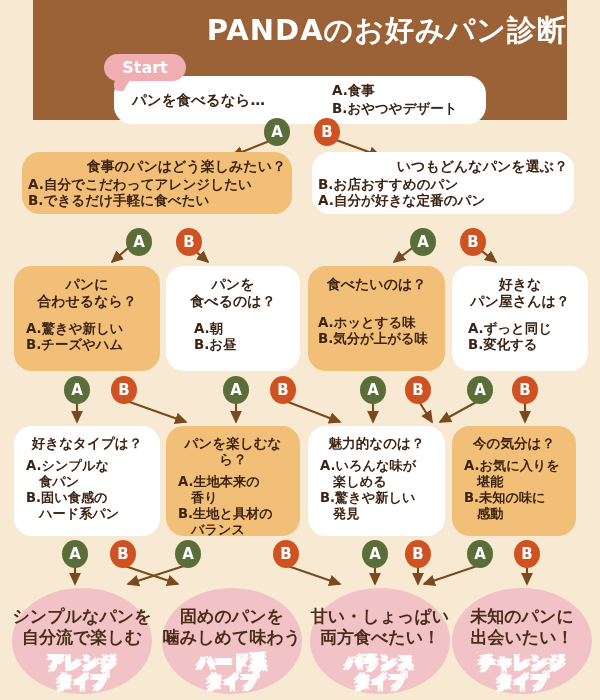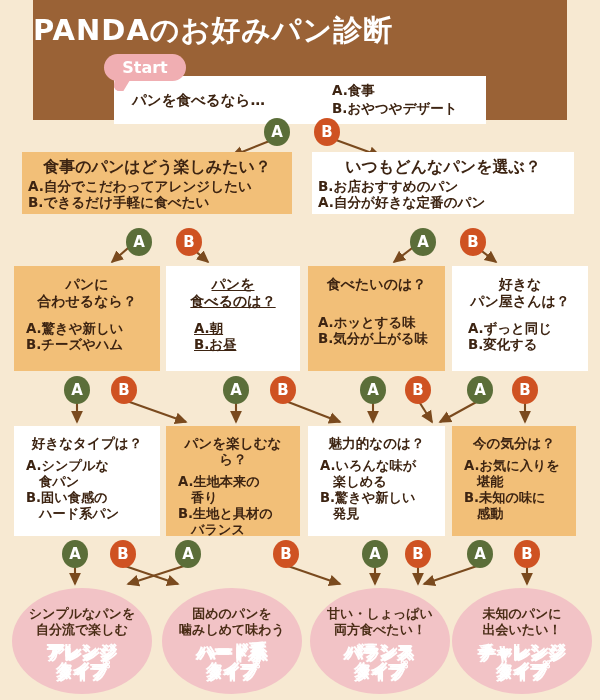--- a/index.html
+++ b/index.html
@@ -28,21 +28,21 @@
     top: 0;
     width: 534px;
     height: 120px;
     background: #9a6236;
   }
   .header-title {
     position: absolute;
     left: 33px;
     top: 8px;
     width: 534px;
-    text-align: left;
+    text-align: right;
     font-size: 29px;
     font-weight: bold;
     color: #ffffff;
     letter-spacing: 1px;
     line-height: 44px;
     white-space: nowrap;
   }
 
   
   .start-bubble {
@@ -72,21 +72,21 @@
     border-top: 12px solid #f0aeb2;
     border-bottom: 0;
     border-radius: 0 0 0 6px;
     transform: skewX(-6deg);
   }
 
   
   .card {
     position: absolute;
     box-sizing: border-box;
-    border-radius: 0;
+    border-radius: 18px;
     padding: 6px 6px;
     background: #ffffff;
     color: #3d2412;
     z-index: 4;
   }
   .card.tan { background: #f2bf78; }
 
   .q-title {
     text-align: center;
     font-weight: bold;
@@ -113,27 +113,27 @@
   #card-start .s-right {
     font-size: 13.5px;
     font-weight: bold;
     line-height: 1.3;
   }
 
   
   .row2 { top: 152px; height: 62px; }
   #card-r2-0 { left: 22px; width: 270px; }
   #card-r2-1 { left: 312px; width: 262px; }
-  .row2 .q-title { font-size: 16px; margin-bottom: 1px; }
+  .row2 .q-title { font-size: 14px; margin-bottom: 1px; text-align: right; }
   .row2 .q-opts  { font-size: 13.6px; }
 
   
   .row3 { top: 266px; height: 105px; }
   #card-r3-0 { left: 14px;  width: 146px; }
-  #card-r3-1 { left: 166px; width: 134px; text-decoration: underline; }
+  #card-r3-1 { left: 166px; width: 134px; }
   #card-r3-2 { left: 308px; width: 137px; }
   #card-r3-3 { left: 452px; width: 136px; }
   .row3 .q-title { font-size: 14px; padding-top: 4px; }
   .row3 .q-opts  { font-size: 13.4px; margin-top: 12px; padding-left: 6px; }
 
   
   .row4 { top: 426px; height: 110px; }
   #card-r4-0 { left: 14px;  width: 146px; }
   #card-r4-1 { left: 166px; width: 134px; }
   #card-r4-2 { left: 308px; width: 137px; }
@@ -153,21 +153,21 @@
     text-align: center;
     box-sizing: border-box;
     padding-top: 18px;
     z-index: 3;
   }
   #oval-0 { left: 12px; }
   #oval-1 { left: 162px; }
   #oval-2 { left: 310px; }
   #oval-3 { left: 452px; }
   .oval .r-sub {
-    font-size: 13px;
+    font-size: 17px;
     font-weight: bold;
     color: #4a2d16;
     line-height: 1.25;
   }
   .oval .r-name {
     margin-top: 4px;
     font-size: 17px;
     font-weight: bold;
     color: #ffffff;
     line-height: 1.12;

